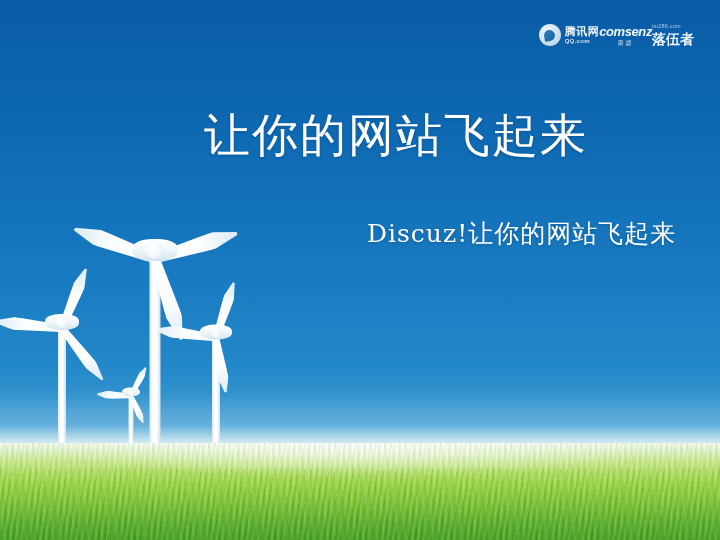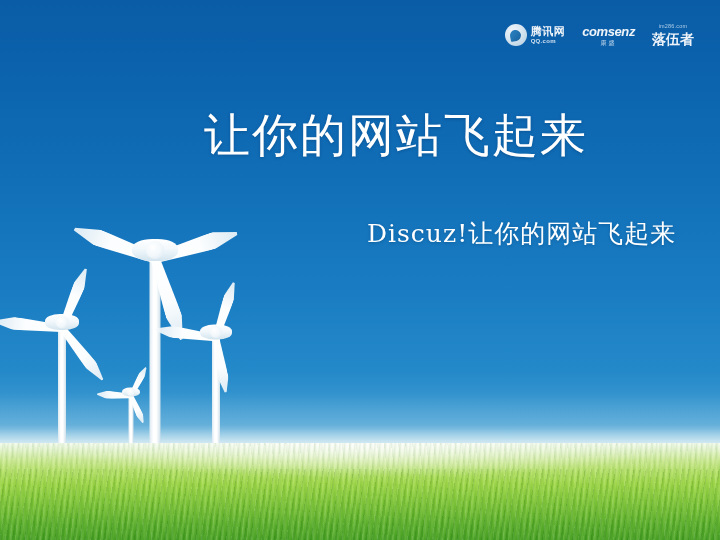--- a/index.html
+++ b/index.html
@@ -30,34 +30,34 @@
     background:linear-gradient(90deg,#dce9f0 0%,#ffffff 35%,#ffffff 62%,#cfe0ea 100%);
     border-radius:2px 2px 0 0;}
   .hub{position:absolute;left:50%;top:0;transform:translate(-50%,-50%);
     background:radial-gradient(circle at 38% 34%,#ffffff 0%,#f1f7fb 55%,#d7e6ef 100%);border-radius:50%;}
   .nac{position:absolute;left:50%;top:0;transform:translate(-50%,-50%);
     background:linear-gradient(180deg,#ffffff 0%,#f2f8fc 45%,#d3e4ee 100%);border-radius:44%;}
   .blade{position:absolute;left:50%;top:0;transform-origin:0% 50%;
     background:linear-gradient(90deg,#ffffff 0%,#fbfdfe 55%,#e4eff6 88%,rgba(255,255,255,.85) 100%);
     clip-path:polygon(0% 22%,72% 0%,100% 42%,100% 58%,70% 100%,0% 78%);}
   
-  .logos{position:absolute;top:24px;right:26px;display:flex;align-items:center;gap:17px;}
+  .logos{position:absolute;top:24px;right:26px;display:flex;align-items:center;gap:0;}
   .logo{display:flex;align-items:center;opacity:.93;}
   .qq-mark{width:22px;height:22px;border-radius:50%;
     background:radial-gradient(circle at 34% 30%,#ffffff 0%,#e9f2f8 42%,#bcd3e2 100%);
     display:flex;align-items:center;justify-content:center;margin-right:4px;}
   .qq-inner{width:11px;height:11px;border-radius:50% 50% 50% 10%;
     background:linear-gradient(140deg,#2f86c4 0%,#1a63a0 100%);transform:rotate(-12deg);}
   .qq-txt{display:flex;flex-direction:column;line-height:1;}
   .qq-cn{font-size:11px;font-weight:bold;color:#ffffff;letter-spacing:.5px;}
   .qq-en{font-size:6px;font-weight:bold;color:#dbe9f4;letter-spacing:.3px;margin-top:1px;}
   .cs-txt{display:flex;flex-direction:column;align-items:center;line-height:1;}
   .cs-en{font-size:13px;font-weight:bold;color:#ffffff;letter-spacing:-.4px;font-style:italic;font-family:"Liberation Sans",sans-serif;}
   .cs-cn{font-size:6px;color:#cfe2f1;letter-spacing:2px;margin-top:2px;}
-  .im-txt{display:flex;flex-direction:column;align-items:center;line-height:1;}
+  .im-txt{display:flex;flex-direction:column;line-height:1;}
   .im-en{font-size:5.5px;color:#b9d6ea;letter-spacing:.2px;}
   .im-cn{font-size:14px;font-weight:bold;color:#ffffff;letter-spacing:0px;margin-top:2px;}
   
   .title{position:absolute;left:204px;top:112px;font-size:46px;line-height:1;color:#ffffff;
     font-family:"DejaVu Serif","Liberation Serif",serif;letter-spacing:2px;
     text-shadow:0 1px 3px rgba(8,60,110,.45);white-space:nowrap;}
   .subtitle{position:absolute;left:367px;top:221px;font-size:25px;line-height:1;color:#ffffff;
     font-family:"DejaVu Serif","Liberation Serif",serif;letter-spacing:1px;
     text-shadow:0 1px 3px rgba(8,60,110,.40);white-space:nowrap;}
 </style>

